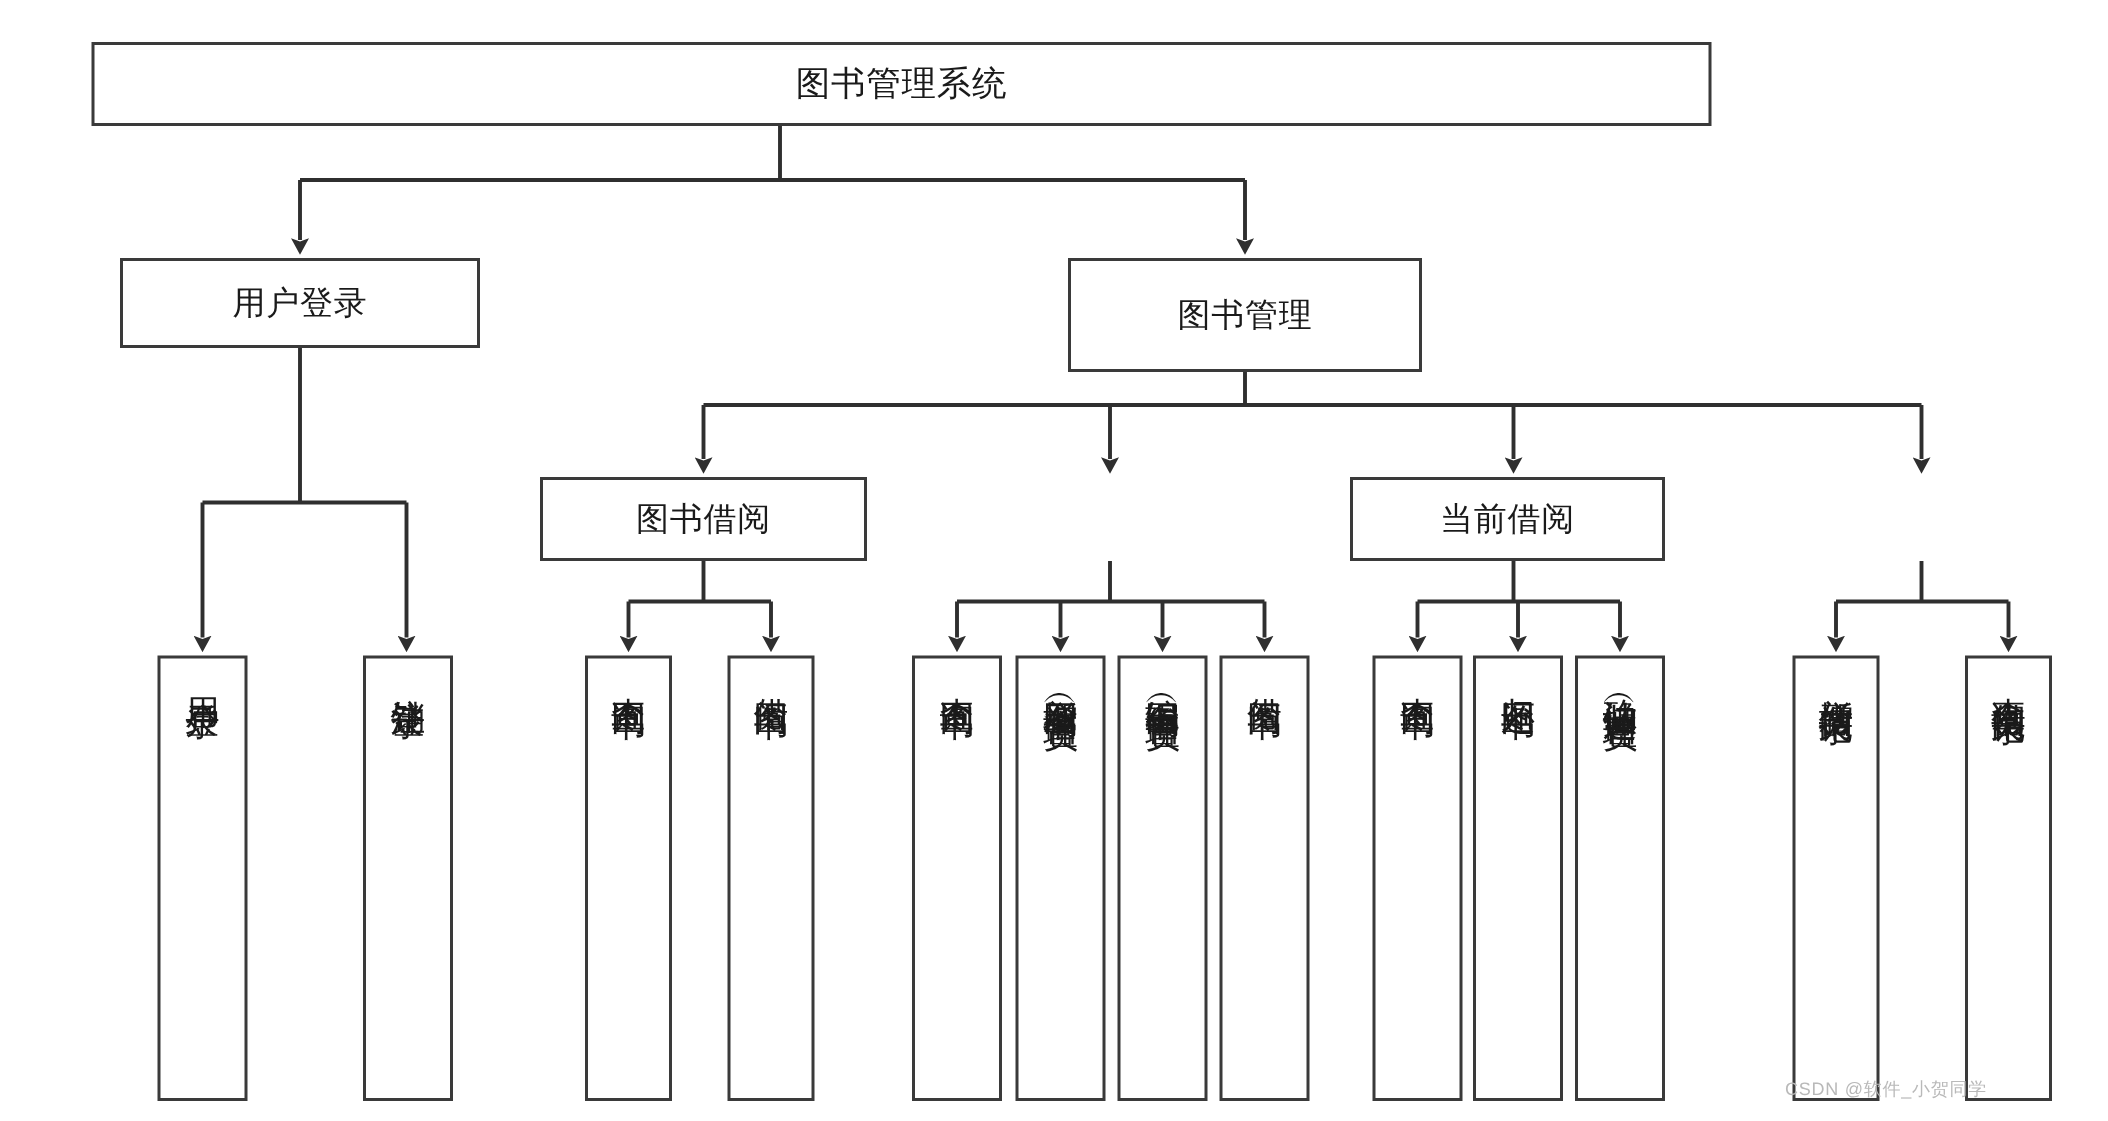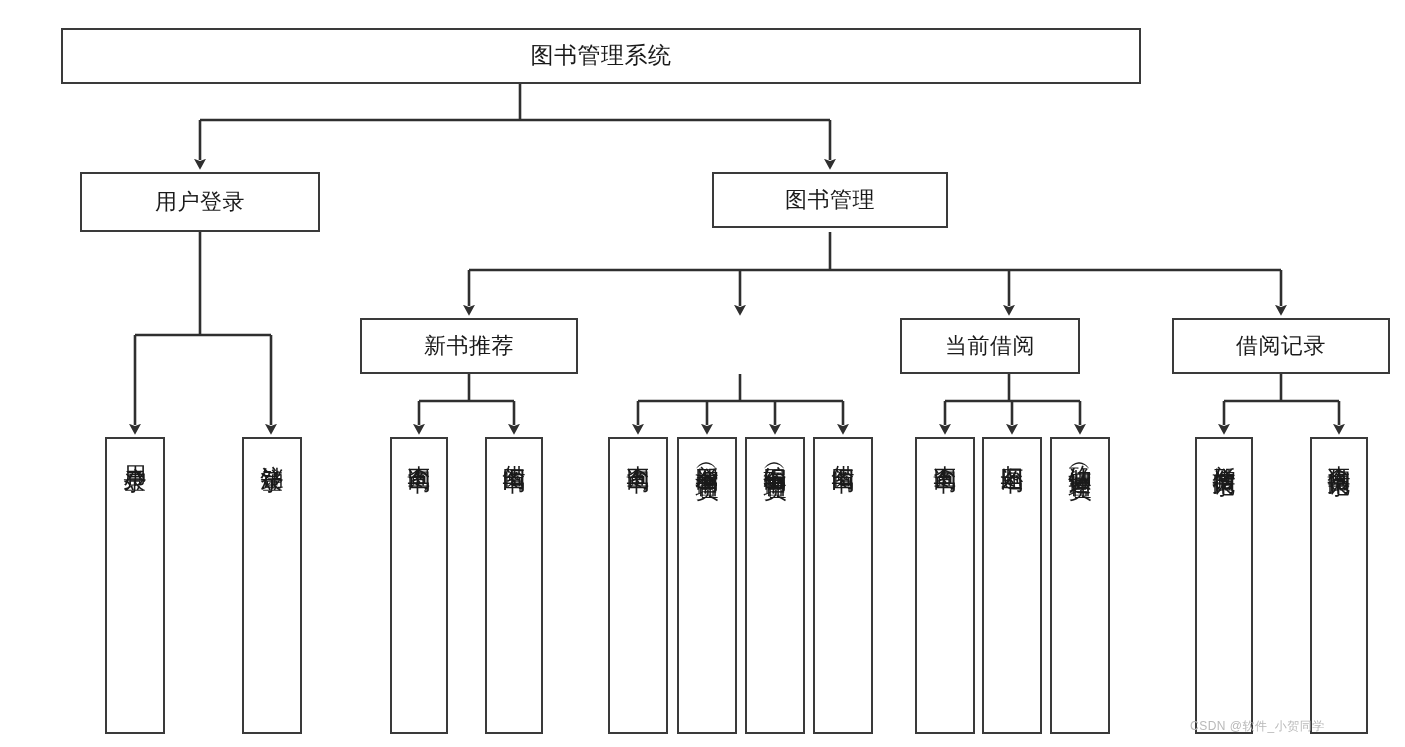--- a/index.html
+++ b/index.html
@@ -120,32 +120,29 @@
     </g>
   </svg>
 
   <div class="node horizontal" id="root-node" style="left:18px; top:28px; width:1080px; height:56px;margin-left:43px;">
     <span class="label">图书管理系统</span>
   </div>
 
   <div class="node horizontal" style="left:80px; top:172px; width:240px; height:60px;">
     <span class="label">用户登录</span>
   </div>
-  <div class="node horizontal" style="left:712px; top:172px; width:236px; height:56px;">
+  <div class="node horizontal" style="left:712px; top:172px; width:236px; height:76px;">
     <span class="label">图书管理</span>
   </div>
 
   <div class="node horizontal" style="left:360px; top:318px; width:218px; height:56px;">
-    <span class="label">新书推荐</span>
+    <span class="label">图书借阅</span>
   </div>
-  <div class="node horizontal" style="left:900px; top:318px; width:180px; height:56px;">
+  <div class="node horizontal" style="left:900px; top:318px; width:210px; height:56px;">
     <span class="label">当前借阅</span>
-  </div>
-  <div class="node horizontal" style="left:1172px; top:318px; width:218px; height:56px;">
-    <span class="label">借阅记录</span>
   </div>
 
   <div class="node vertical" style="left:105px; top:437px; width:60px; height:297px;">
     <span class="label">用户登录</span>
   </div>
   <div class="node vertical" style="left:242px; top:437px; width:60px; height:297px;">
     <span class="label">注销登录</span>
   </div>
 
   <div class="node vertical" style="left:390px; top:437px; width:58px; height:297px;">

